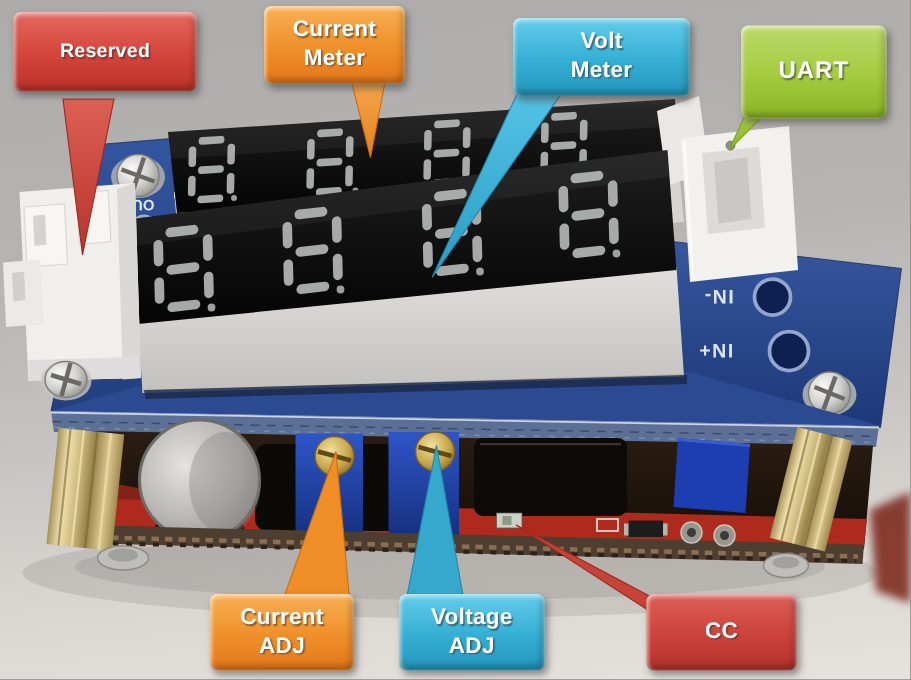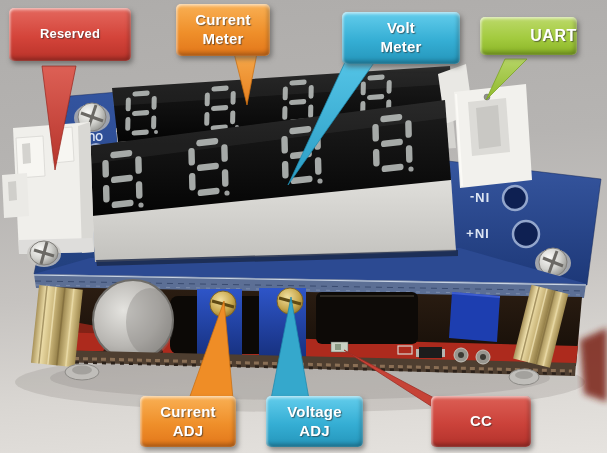--- a/index.html
+++ b/index.html
@@ -19,22 +19,22 @@
                inset 2px 0 2px rgba(255,255,255,.30),
                inset -2px -3px 4px rgba(0,0,0,.28);
     font-size:15px;letter-spacing:.2px;
   }
   #callout-reserved{left:9px;top:8px;width:122px;height:53px;font-size:13px;
     background:linear-gradient(180deg,#e4685e 0%,#d4443a 55%,#b93229 100%);}
   #callout-current-meter{left:176px;top:4px;width:94px;height:52px;
     background:linear-gradient(180deg,#f9b054 0%,#ef8f2a 55%,#e2761a 100%);}
   #callout-volt-meter{left:331px;top:12px;width:118px;height:52px;
     background:linear-gradient(180deg,#63cdec 0%,#35aed4 55%,#2495ba 100%);margin-left:11px;}
-  #callout-uart{left:480px;top:17px;width:97px;height:38px;font-size:16px;letter-spacing:.6px;
-    background:linear-gradient(180deg,#bcd96a 0%,#a3cb3f 55%,#8ab426 100%);align-items:flex-end;}
+  #callout-uart{left:494px;top:17px;width:97px;height:62px;font-size:16px;letter-spacing:.6px;
+    background:linear-gradient(180deg,#bcd96a 0%,#a3cb3f 55%,#8ab426 100%);}
   #callout-current-adj{left:140px;top:396px;width:96px;height:51px;
     background:linear-gradient(180deg,#f9b054 0%,#ef8f2a 55%,#e2761a 100%);}
   #callout-voltage-adj{left:266px;top:396px;width:97px;height:51px;
     background:linear-gradient(180deg,#63cdec 0%,#35aed4 55%,#2495ba 100%);justify-content:center;}
   #callout-cc{left:431px;top:396px;width:100px;height:51px;
     background:linear-gradient(180deg,#dc5f55 0%,#cb423a 55%,#b2322b 100%);}
   #photo{z-index:1;}
   #tails{z-index:2;}
 </style>
 </head>

